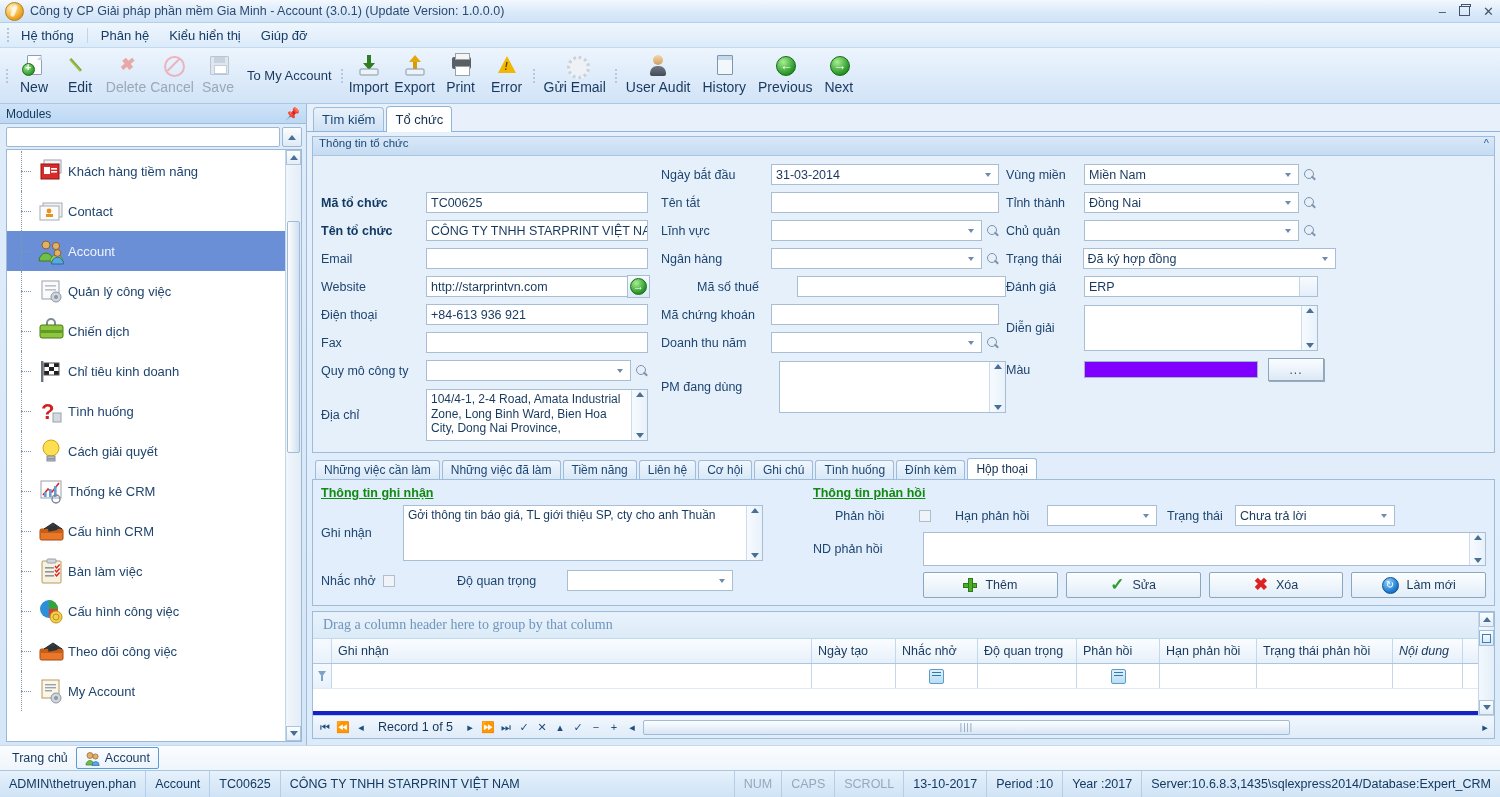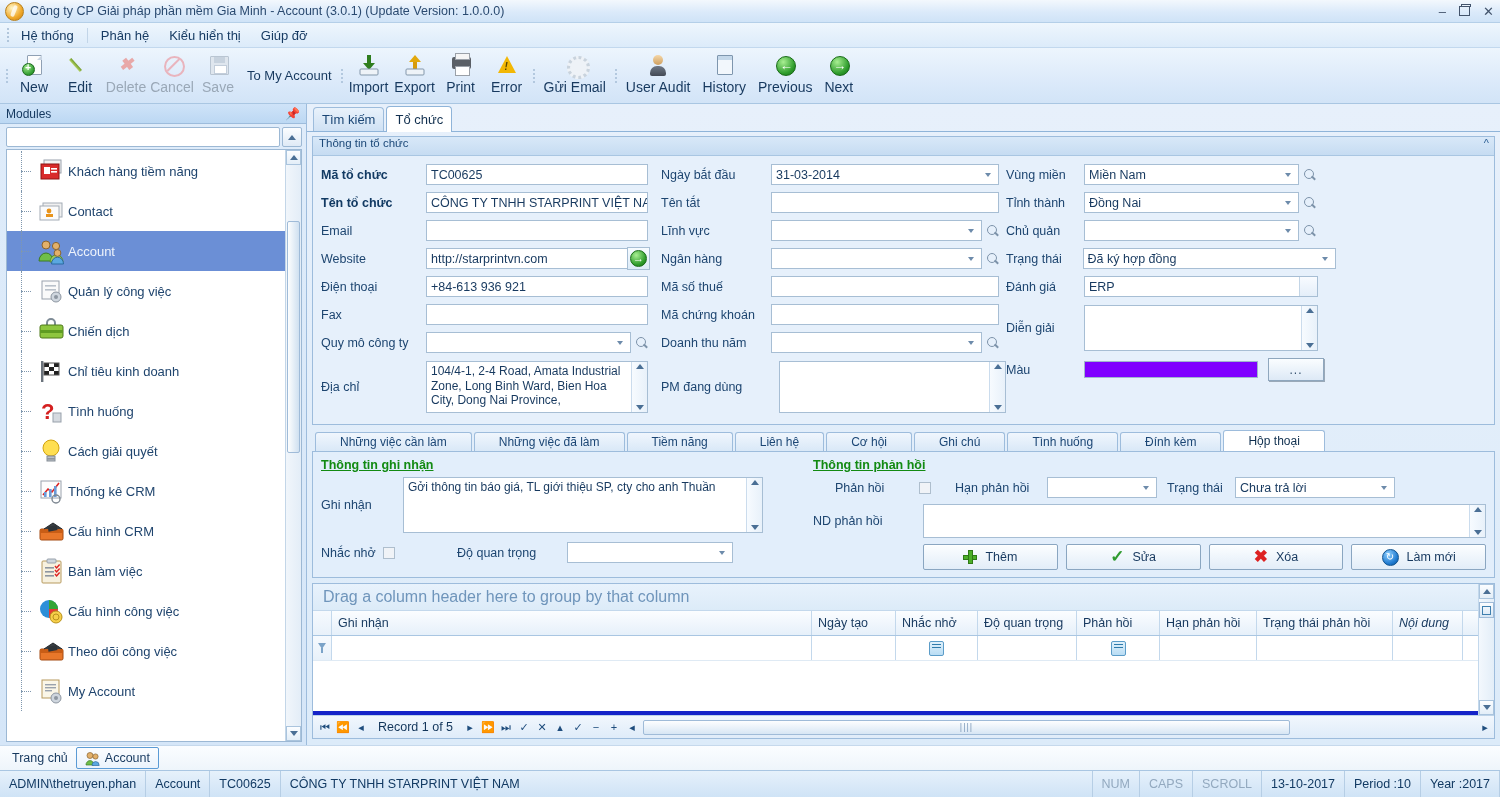--- a/index.html
+++ b/index.html
@@ -159,21 +159,21 @@
   .ta-text{flex:1;padding:2px 4px;font-size:12px;color:#17395f;line-height:14.5px;overflow:hidden;}
   .ta-sb{width:15px;flex:0 0 15px;background:linear-gradient(90deg,#f7fbff,#e8f1fa);
     border-left:1px solid #cbdced;display:flex;flex-direction:column;justify-content:space-between;align-items:center;padding:2px 0;}
   .swatch{height:15px;border:1px solid #9fb6cc;}
   .dots{height:21px;background:linear-gradient(#fafdff,#dde9f6);border:1px solid #8fa7be;
     display:flex;align-items:center;justify-content:center;font-size:12px;color:#33506e;letter-spacing:1px;
     box-shadow:1px 1px 0 #9aa9b8;}
 
   
   .subtabrow{display:flex;align-items:flex-end;padding-left:8px;margin-top:6px;gap:2px;height:20px;}
-  .subtab{height:18px;padding:0 24px;display:flex;align-items:center;font-size:12px;color:#1b4675;
+  .subtab{height:18px;padding:0 8px;display:flex;align-items:center;font-size:12px;color:#1b4675;
     background:linear-gradient(#f0f6fd,#d9e8f7);border:1px solid #9dbcdc;border-bottom:none;border-radius:3px 3px 0 0;}
   .subtab.active{height:20px;background:#fff;color:#10304f;}
 
   .subpanel{margin:0 5px;border:1px solid #9dbcdc;border-top:1px solid #9dbcdc;background:#e2eefb;
     display:flex;padding:6px 8px 7px 8px;gap:0;}
   .glegend{font-size:12.5px;font-weight:bold;color:#128a12;text-decoration:underline;margin-bottom:5px;}
 
   .btnrow{display:flex;gap:8px;margin-top:6px;}
   .abtn{height:24px;flex:1;background:linear-gradient(#fcfeff,#e2edf8);border:1px solid #8aa6c1;border-radius:2px;
     display:flex;align-items:center;justify-content:center;gap:8px;font-size:12.5px;color:#17395f;
@@ -186,21 +186,21 @@
   .refic{width:15px;height:15px;border-radius:50%;background:radial-gradient(circle at 35% 28%,#8fd0ff,#1f7ad0 65%,#10538f);
     border:1px solid #0f5390;color:#fff;font-size:10px;line-height:14px;text-align:center;}
 
   .chk{width:12px;height:12px;background:#f0f3f7;border:1px solid #aebecd;box-sizing:border-box;}
 
   
   .gridwrap{margin:5px 5px 0 5px;border:1px solid #9dbcdc;background:#fff;display:flex;flex-direction:column;flex:1 1 auto;min-height:0;}
   .gridinner{display:flex;flex:1 1 auto;min-height:0;}
   .gridcols{flex:1 1 auto;display:flex;flex-direction:column;min-width:0;overflow:hidden;}
   .groupbar{height:26px;flex:0 0 26px;display:flex;align-items:center;padding-left:10px;
-    background:linear-gradient(#e8f2fc,#dcebf8);font-size:16px;color:#6f95bb;border-bottom:1px solid #c3d8ec;}
+    background:linear-gradient(#e8f2fc,#dcebf8);font-size:14px;color:#6f95bb;border-bottom:1px solid #c3d8ec;font-family:Liberation Serif, serif;}
   .ghead{height:24px;flex:0 0 24px;display:flex;background:linear-gradient(#fbfdff,#e6f0fa);border-bottom:1px solid #a9c6e2;}
   .gcell{display:flex;align-items:center;padding:0 6px;font-size:12.5px;color:#17395f;
     border-right:1px solid #c3d8ec;box-sizing:border-box;white-space:nowrap;overflow:hidden;}
   .grow{height:24px;flex:0 0 24px;display:flex;background:#fff;border-bottom:1px solid #dfeaf4;}
   .grow .gcell{justify-content:flex-start;}
   .filtcol{width:18px;flex:0 0 18px;border-right:1px solid #c3d8ec;background:linear-gradient(#f6fafe,#e8f1fa);
     display:flex;align-items:center;justify-content:center;}
   .funnel{width:9px;height:10px;position:relative;}
   .funnel:before{content:"";position:absolute;left:0;top:0;width:0;height:0;border-left:4.5px solid transparent;
     border-right:4.5px solid transparent;border-top:6px solid #7ba3c8;}
@@ -610,21 +610,21 @@
           <div class="tab active">Tổ chức</div>
         </div>
 
       <div class="panel">
         <div class="panel-head">
           <span class="panel-head-t">Thông tin tổ chức</span>
           <span class="chev">^</span>
         </div>
         <div class="formgrid">
 
-          <div class="fcol" style="width:340px;">
+          <div class="fcol" style="width:340px;margin-top:28px;">
             <div class="frow">
               <span class="flabel bold" style="width:105px;">Mã tổ chức</span>
               <span class="fin" style="width:222px;">TC00625</span>
             </div>
             <div class="frow">
               <span class="flabel bold" style="width:105px;">Tên tổ chức</span>
               <span class="fin" style="width:222px;">CÔNG TY TNHH STARPRINT VIỆT NAM</span>
             </div>
             <div class="frow">
               <span class="flabel" style="width:105px;">Email</span>
@@ -695,21 +695,21 @@
               <span class="flabel" style="width:110px;">Ngân hàng</span>
               <span class="fin combo" style="width:211px;">
                 <span class="cv"></span>
                 <span class="cdrop">
                     <i></i>
                   </span>
               </span>
               <span class="mag"></span>
             </div>
             <div class="frow">
-              <span class="flabel" style="width:110px;">Mã số thuế</span>
+              <span class="flabel" style="width:110px;margin-left:36px;">Mã số thuế</span>
               <span class="fin" style="width:228px;"></span>
             </div>
             <div class="frow">
               <span class="flabel" style="width:110px;">Mã chứng khoán</span>
               <span class="fin" style="width:228px;"></span>
             </div>
             <div class="frow">
               <span class="flabel" style="width:110px;">Doanh thu năm</span>
               <span class="fin combo" style="width:211px;">
                 <span class="cv"></span>
@@ -980,15 +980,16 @@
     <span class="st">ADMIN\thetruyen.phan</span>
     <span class="st">Account</span>
     <span class="st">TC00625</span>
     <span class="st flex">CÔNG TY TNHH STARPRINT VIỆT NAM</span>
     <span class="st dim">NUM</span>
     <span class="st dim">CAPS</span>
     <span class="st dim">SCROLL</span>
     <span class="st">13-10-2017</span>
     <span class="st">Period :10</span>
     <span class="st">Year :2017</span>
+    <span class="st last">Server:10.6.8.3,1435\sqlexpress2014/Database:Expert_CRM</span>
   </div>
 
 </div>
 
 </body></html>

